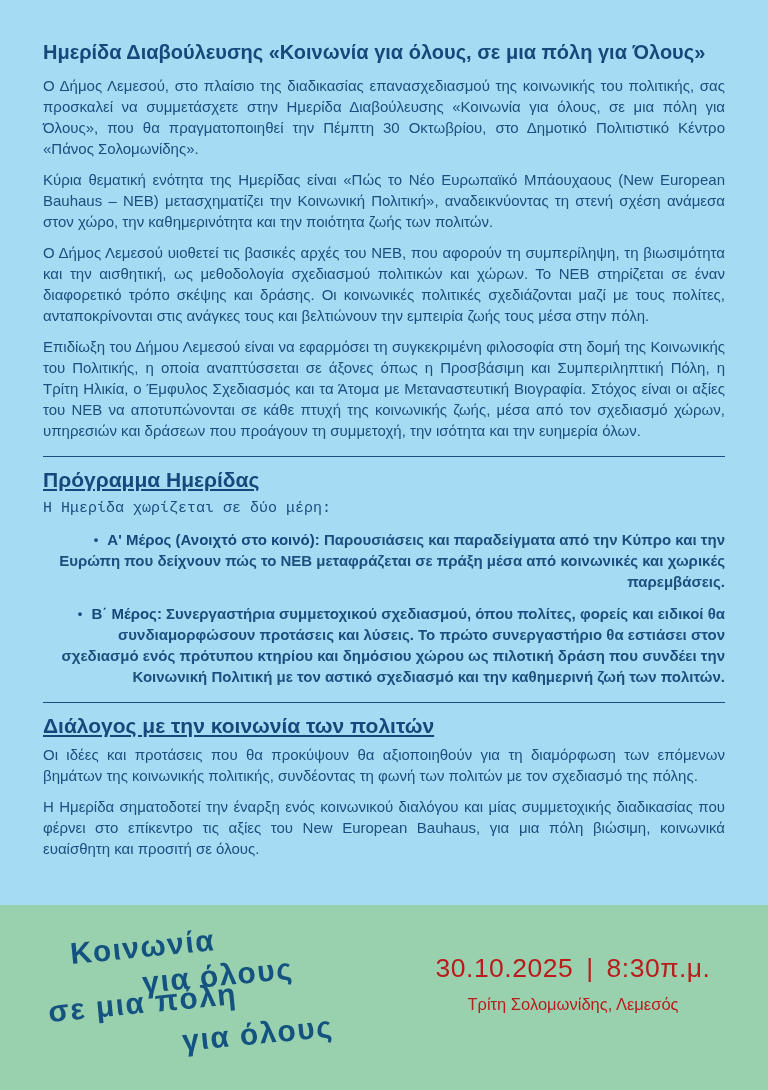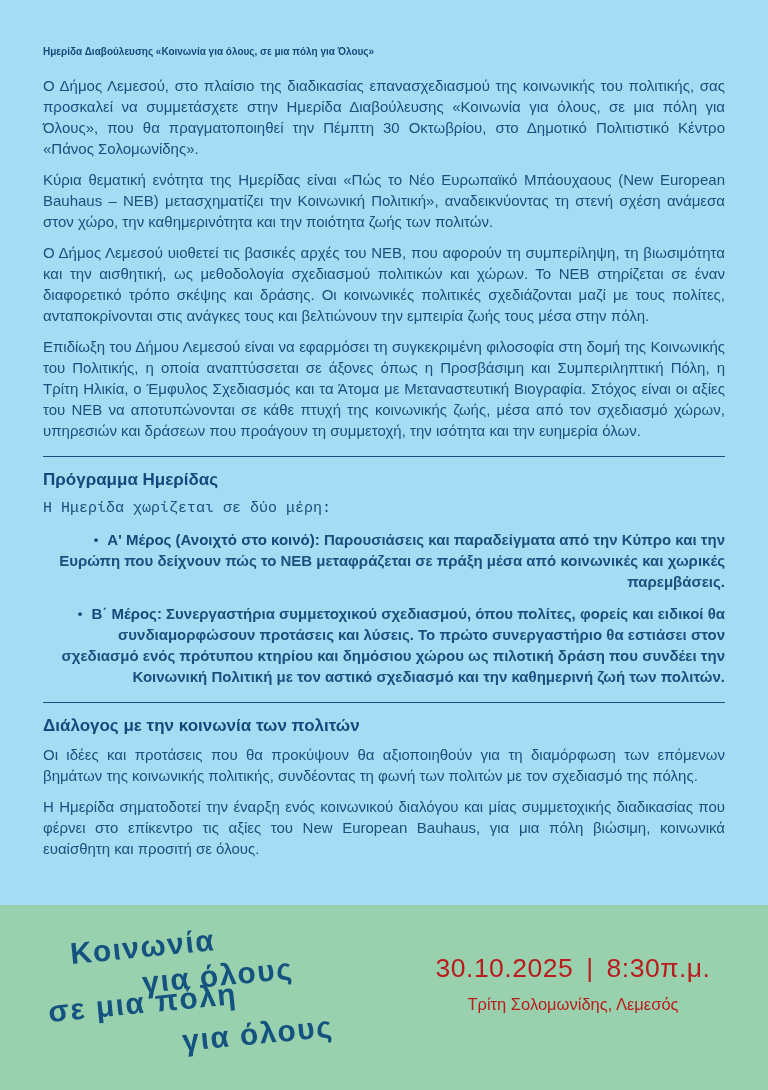--- a/index.html
+++ b/index.html
@@ -16,32 +16,33 @@
   
   .content {
     position: absolute;
     top: 0; left: 0; right: 0;
     height: 905px;
     padding: 42px 43px 0 43px;
     box-sizing: border-box;
     overflow: hidden;
   }
   .content h1 {
-    font-size: 10px;
+    font-size: 20px;
     font-weight: bold;
     margin: 0 0 13px 0;
     line-height: 20px;
     color: #16497b;
   }
   .content h2 {
-    font-size: 17px;
+    font-size: 21px;
     font-weight: bold;
     margin: 0 0 9px 0;
     line-height: 19px;
     color: #16497b;
+    text-decoration: underline;
   }
   .content p {
     font-size: 15px;
     line-height: 21px;
     margin: 0 0 10px 0;
     text-align: justify;
   }
   .content p.intro-line { text-align: left; font-family: Liberation Mono, monospace; }
   .content p.bullet {
     text-align: right;

